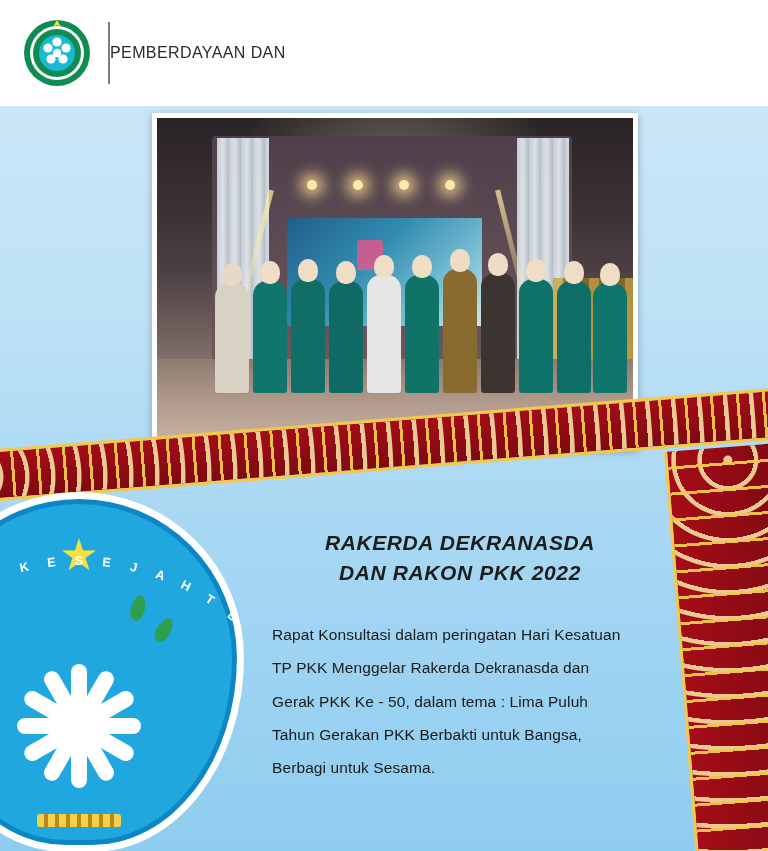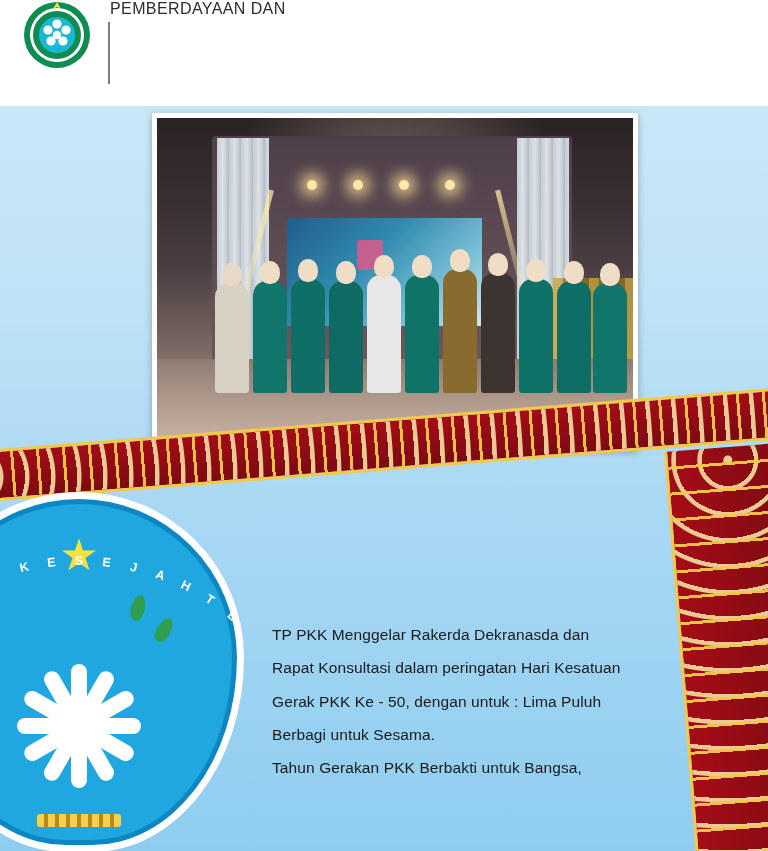--- a/index.html
+++ b/index.html
@@ -21,21 +21,21 @@
     background: linear-gradient(180deg, #cfe9f7 0%, #bfe2f6 35%, #a9d8f3 60%, #8fcdf0 100%);
   }
   
   .header {
     position: absolute;
     top: 0; left: 0;
     width: 768px;
     height: 106px;
     background: #ffffff;
     display: flex;
-    align-items: flex-start;
+    align-items: center;
     padding-left: 22px;
     box-sizing: border-box;
   }
   .header-logo {
     width: 70px;
     height: 70px;
     flex: 0 0 70px;
     position: relative;
   }
   .header-text {
@@ -434,22 +434,26 @@
           <span class="ring-char" style="transform: translate(-50%, -50%) rotate(19.7368deg) translateY(-124px);">A</span>
           <span class="ring-char" style="transform: translate(-50%, -50%) rotate(26.3158deg) translateY(-124px);">H</span>
           <span class="ring-char" style="transform: translate(-50%, -50%) rotate(32.8947deg) translateY(-124px);">T</span>
           <span class="ring-char" style="transform: translate(-50%, -50%) rotate(39.4737deg) translateY(-124px);">E</span>
           <span class="ring-char" style="transform: translate(-50%, -50%) rotate(72.3684deg) translateY(-124px);"> </span>
         </div>
       <div class="emblem-chain"></div>
     </div>
   </div>
 
+  <div class="title-block">
+    <div class="title-line">RAKERDA DEKRANASDA</div>
+    <div class="title-line">DAN RAKON PKK 2022</div>
+  </div>
 
   <div class="body-block">
+    <div class="body-line">Rapat Konsultasi dalam peringatan Hari Kesatuan</div>
     <div class="body-line">TP PKK Menggelar Rakerda Dekranasda dan</div>
-    <div class="body-line">Rapat Konsultasi dalam peringatan Hari Kesatuan</div>
-    <div class="body-line">Gerak PKK Ke - 50, dengan untuk : Lima Puluh</div>
+    <div class="body-line">Gerak PKK Ke - 50, dalam tema : Lima Puluh</div>
+    <div class="body-line">Tahun Gerakan PKK Berbakti untuk Bangsa,</div>
     <div class="body-line">Berbagi untuk Sesama.</div>
-    <div class="body-line">Tahun Gerakan PKK Berbakti untuk Bangsa,</div>
   </div>
 
 </div>
 
 </body></html>

